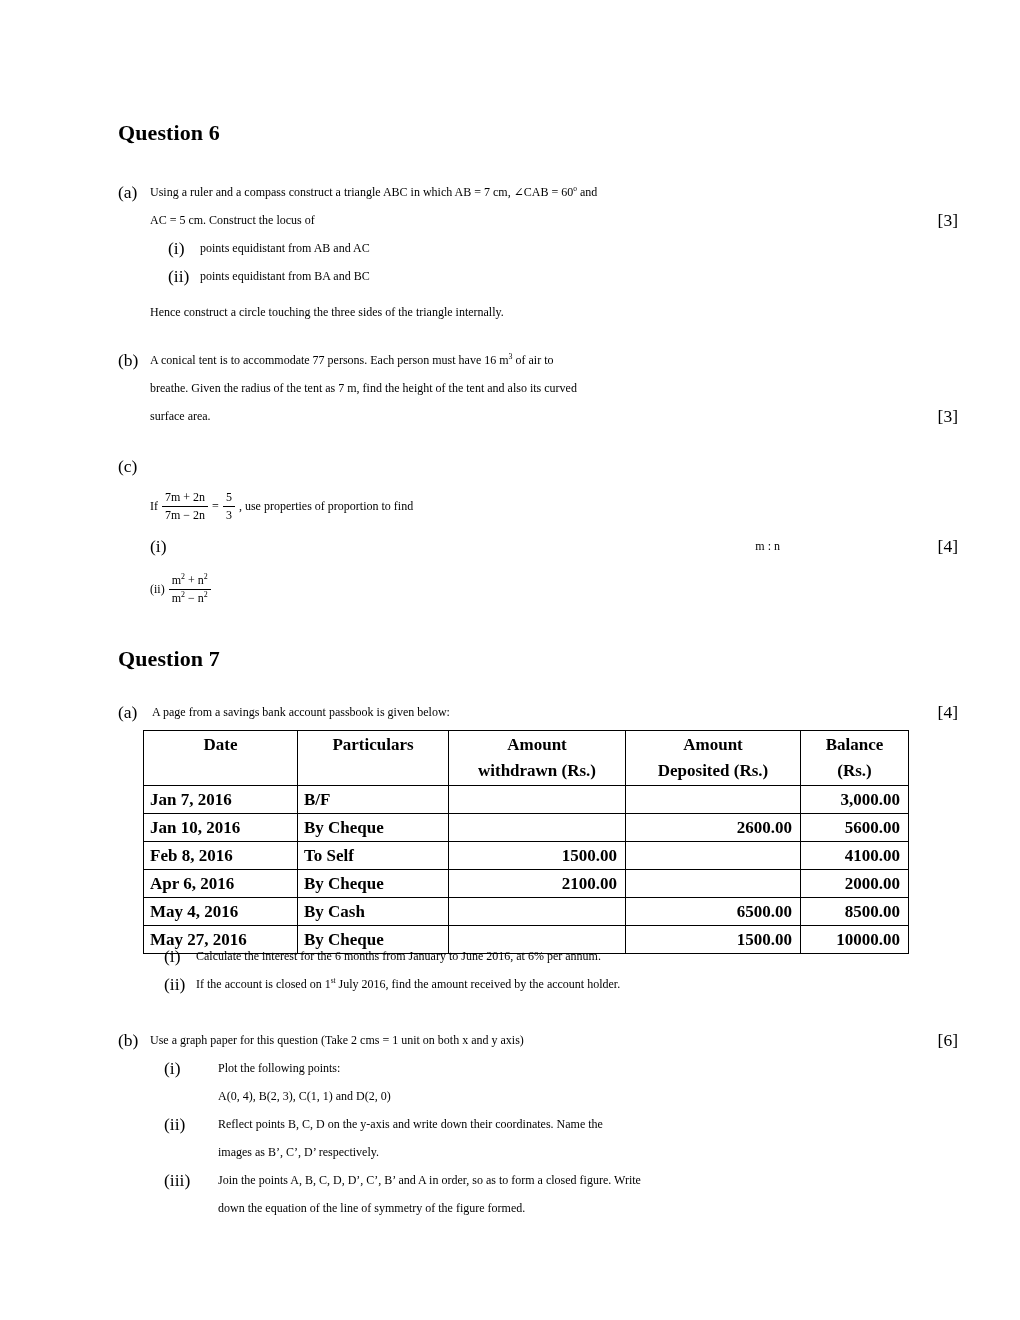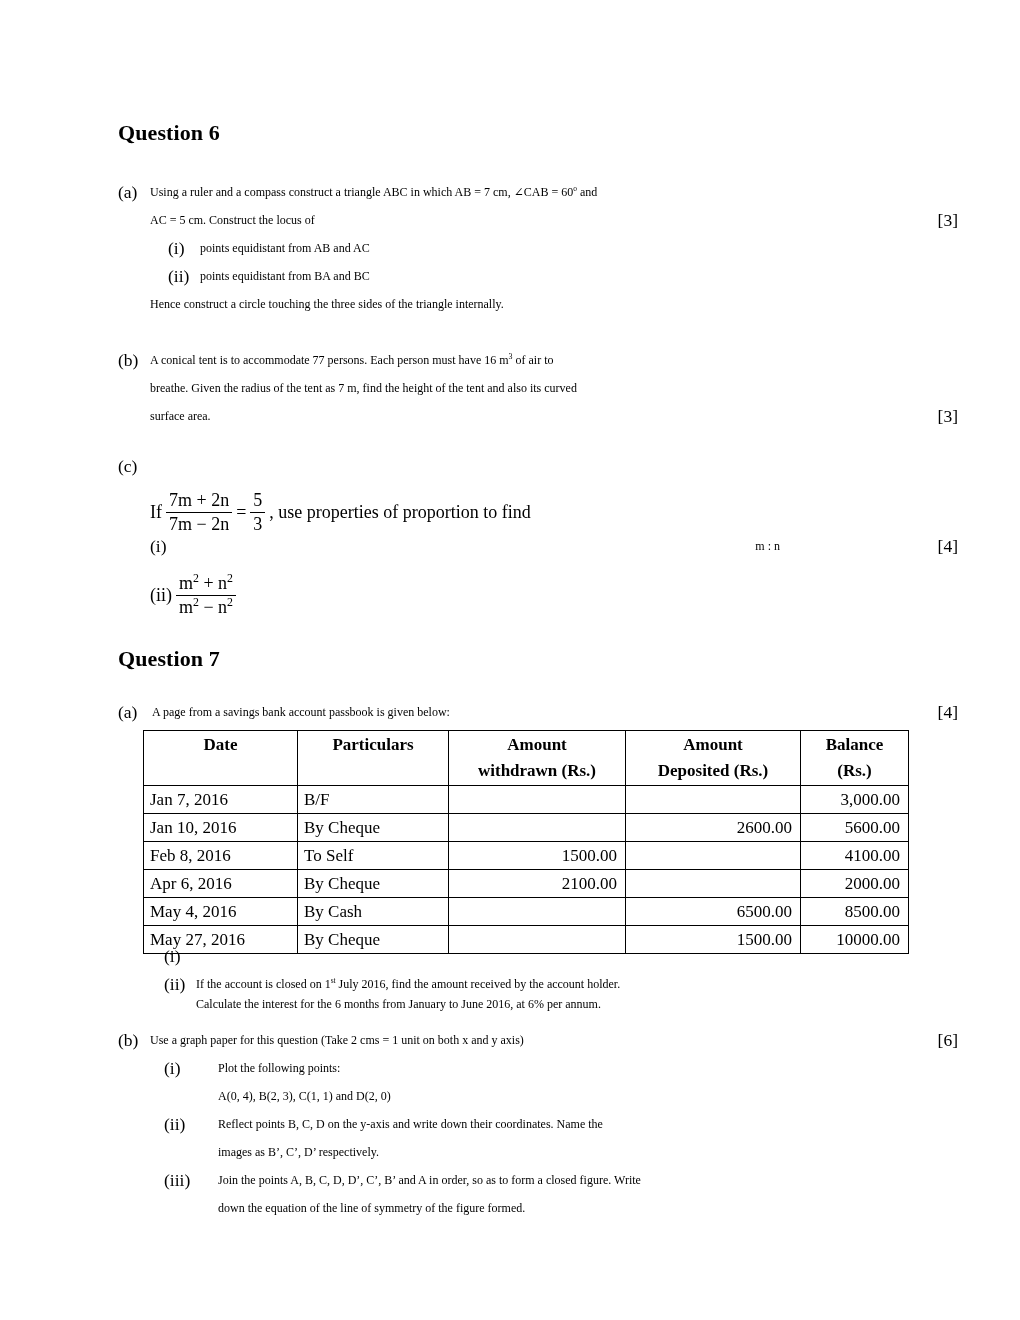--- a/index.html
+++ b/index.html
@@ -78,35 +78,35 @@
     border-bottom: 1.4px solid #000;
     white-space: nowrap;
   }
   .frac .den {
     display: block;
     padding: 1px 3px 0 3px;
     white-space: nowrap;
   }
   .mathrow {
     position: absolute;
-    font-size: 18px;
+    font-size: 12px;
     white-space: nowrap;
   }
 
   
   .passbook {
     position: absolute;
     border-collapse: collapse;
     table-layout: fixed;
     font-size: 17px;
   }
   .passbook th, .passbook td {
     border: 1.3px solid #000;
     padding: 1px 6px;
-    font-weight: normal;
+    font-weight: bold;
     vertical-align: top;
   }
   .passbook th {
     font-weight: bold;
     text-align: center;
     vertical-align: top;
     line-height: 26px;
     height: 52px;
   }
   .passbook td {
@@ -137,21 +137,21 @@
   <div class="block" style="left:150px; top:206px; width:700px;">AC = 5 cm. Construct the locus of</div>
 
   <div class="marks" style="left:898px; top:206px;">[3]</div>
 
   <div class="lbl" style="left:168px; top:234px;">(i)</div>
   <div class="block" style="left:200px; top:234px; width:700px;">points equidistant from AB and AC</div>
 
   <div class="lbl" style="left:168px; top:262px;">(ii)</div>
   <div class="block" style="left:200px; top:262px; width:700px;">points equidistant from BA and BC</div>
 
-  <div class="block" style="left:150px; top:290px; width:760px;">Hence construct a circle touching the three sides of the triangle internally.</div>
+  <div class="block" style="left:150px; top:298px; width:760px;">Hence construct a circle touching the three sides of the triangle internally.</div>
 
   <div class="lbl" style="left:118px; top:346px;">(b)</div>
 
   <div class="block just" style="left:150px; top:346px; width:772px; text-align:justify;">
     <span>A conical tent is to accommodate 77 persons. Each person must have 16 m</span><sup class="pw">3</sup><span> of air to</span>
   </div>
 
   <div class="block" style="left:150px; top:374px; width:772px; text-align:justify;">breathe. Given the radius of the tent as 7 m, find the height of the tent and also its curved</div>
 
   <div class="block" style="left:150px; top:402px; width:500px;">surface area.</div>
@@ -248,21 +248,21 @@
         <td class="txt">May 27, 2016</td>
         <td class="txt">By Cheque</td>
         <td class="num"></td>
         <td class="num">1500.00</td>
         <td class="num">10000.00</td>
       </tr>
     </tbody>
   </table>
 
   <div class="lbl" style="left:164px; top:942px;">(i)</div>
-  <div class="block" style="left:196px; top:942px; width:740px;margin-top:48px;">Calculate the interest for the 6 months from January to June 2016, at 6% per annum.</div>
+  <div class="block" style="left:196px; top:942px; width:740px;">Calculate the interest for the 6 months from January to June 2016, at 6% per annum.</div>
 
   <div class="lbl" style="left:164px; top:970px;">(ii)</div>
   <div class="block" style="left:196px; top:970px; width:740px;">
     <span>If the account is closed on 1</span><sup class="ord">st</sup><span> July 2016, find the amount received by the account holder.</span>
   </div>
 
   <div class="lbl" style="left:118px; top:1026px;">(b)</div>
   <div class="block" style="left:150px; top:1026px; width:730px;">Use a graph paper for this question (Take 2 cms = 1 unit on both x and y axis)</div>
   <div class="marks" style="left:898px; top:1026px;">[6]</div>
 

